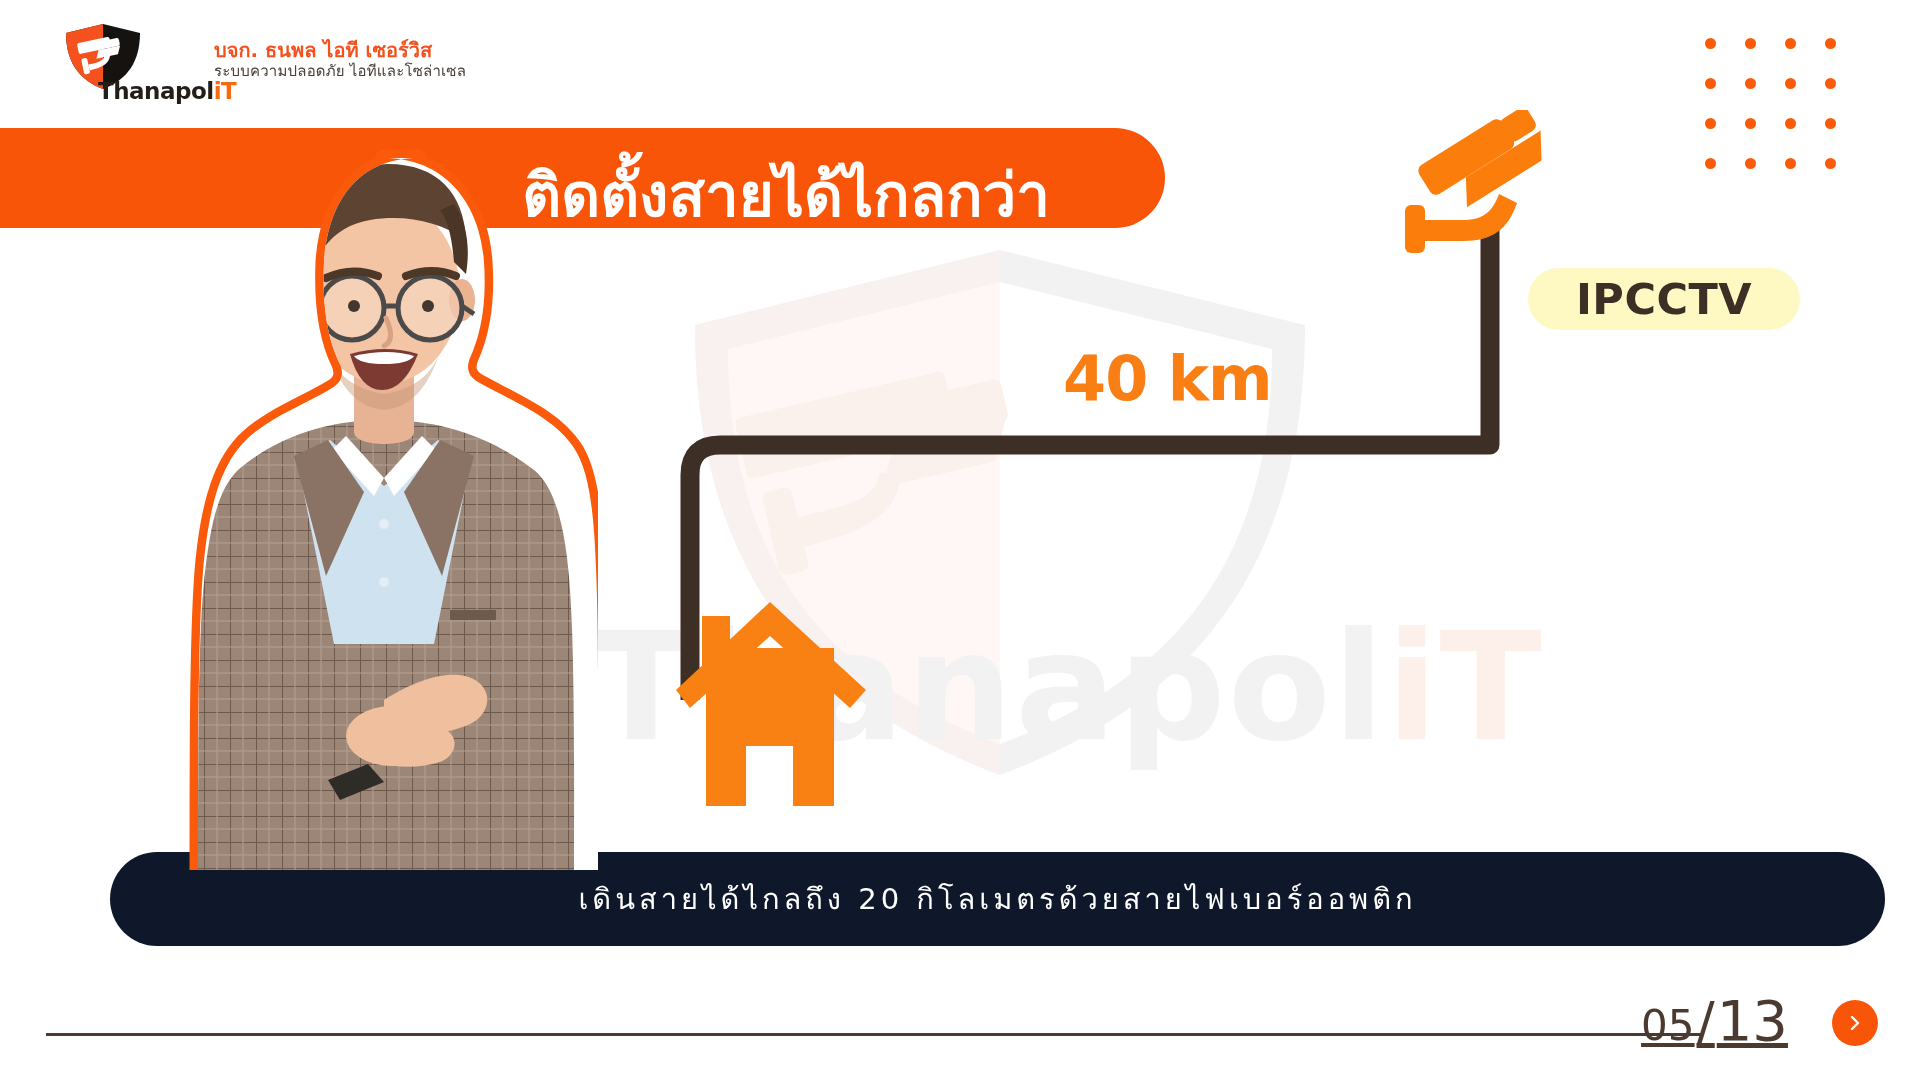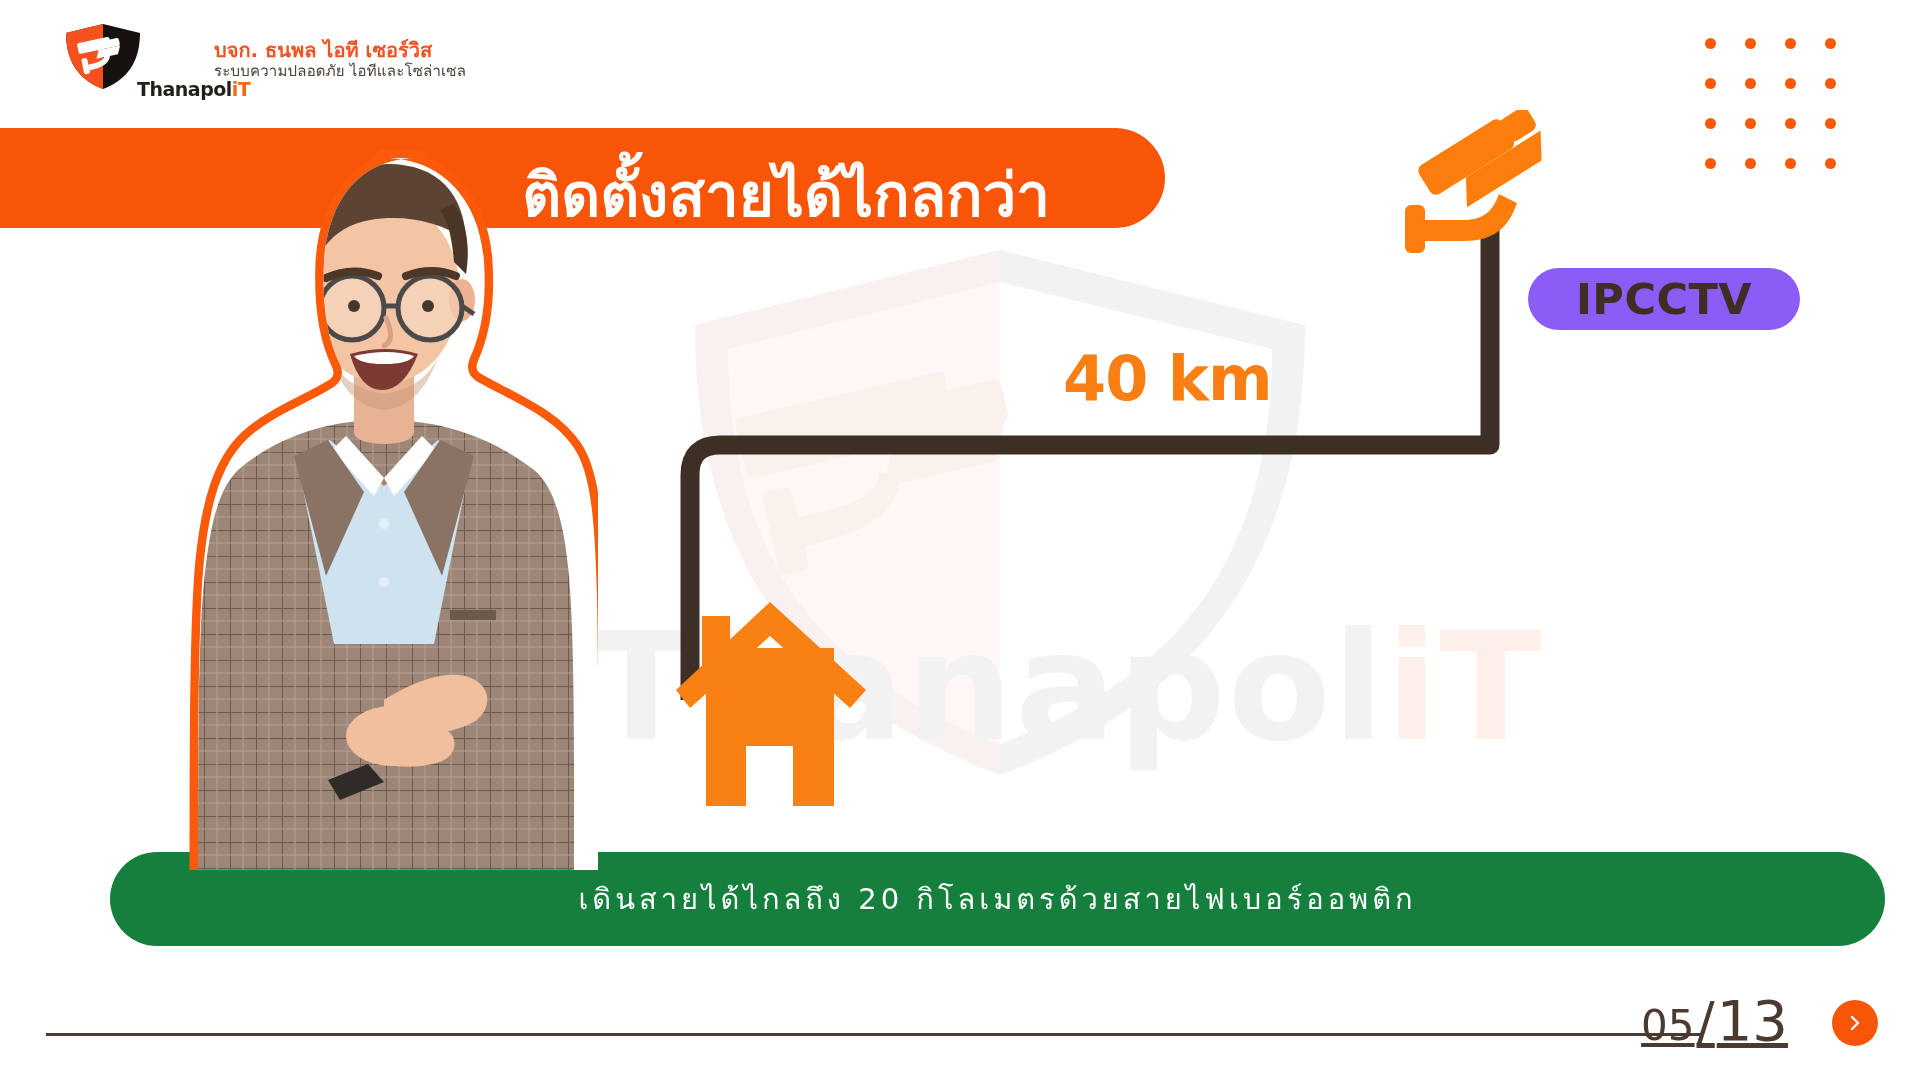--- a/index.html
+++ b/index.html
@@ -41,24 +41,23 @@
   
   .logo-block {
     position: absolute;
     left: 60px; top: 22px;
     display: flex; align-items: center;
     z-index: 20;
   }
   .logo-mark { position: relative; width: 86px; height: 76px; }
   .logo-wordmark {
     position: absolute; left: 38px; top: 56px;
-    font-size: 19px; font-weight: 800; color: #231f18;
+    font-size: 23px; font-weight: 800; color: #231f18;
     letter-spacing: -0.5px; white-space: nowrap;
     font-family: "DejaVu Sans", sans-serif;
-    margin-left: 39px;
   }
   .logo-wordmark .it { color: #f96a10; }
   .logo-texts { margin-left: 68px; }
   .logo-title {
     font-size: 20px; font-weight: 800; color: #f4511e;
     line-height: 1.15; white-space: nowrap;
   }
   .logo-sub {
     font-size: 15px; color: #4b4038; line-height: 1.3;
     white-space: nowrap; letter-spacing: 0.2px;
@@ -112,21 +111,21 @@
   
   .cam-icon { position: absolute; left: 1395px; top: 110px; z-index: 8; }
 
   
   .house-icon { position: absolute; left: 676px; top: 578px; z-index: 8; }
 
   
   .pill {
     position: absolute;
     display: flex; align-items: center; justify-content: center;
-    background: #8b5cf6;
+    background: #fef9c3;
     color: #3d2e26;
     font-weight: 800;
     border-radius: 60px;
     z-index: 10;
   }
   .pill-ipcctv {
     left: 1528px; top: 268px;
     width: 272px; height: 62px;
     font-size: 43px; letter-spacing: 0.5px;
   }
@@ -144,21 +143,21 @@
     color: #f97f14;
     z-index: 9;
     letter-spacing: -1px;
   }
 
   
   .caption-bar {
     position: absolute;
     left: 110px; top: 852px;
     width: 1775px; height: 94px;
-    background: #15803d;
+    background: #0f172a;
     border-radius: 48px;
     z-index: 9;
     display: flex; align-items: center; justify-content: center;
   }
   .caption-bar .caption-text {
     color: #ffffff;
     font-size: 29px;
     font-weight: 400;
     letter-spacing: 4px;
     white-space: nowrap;

